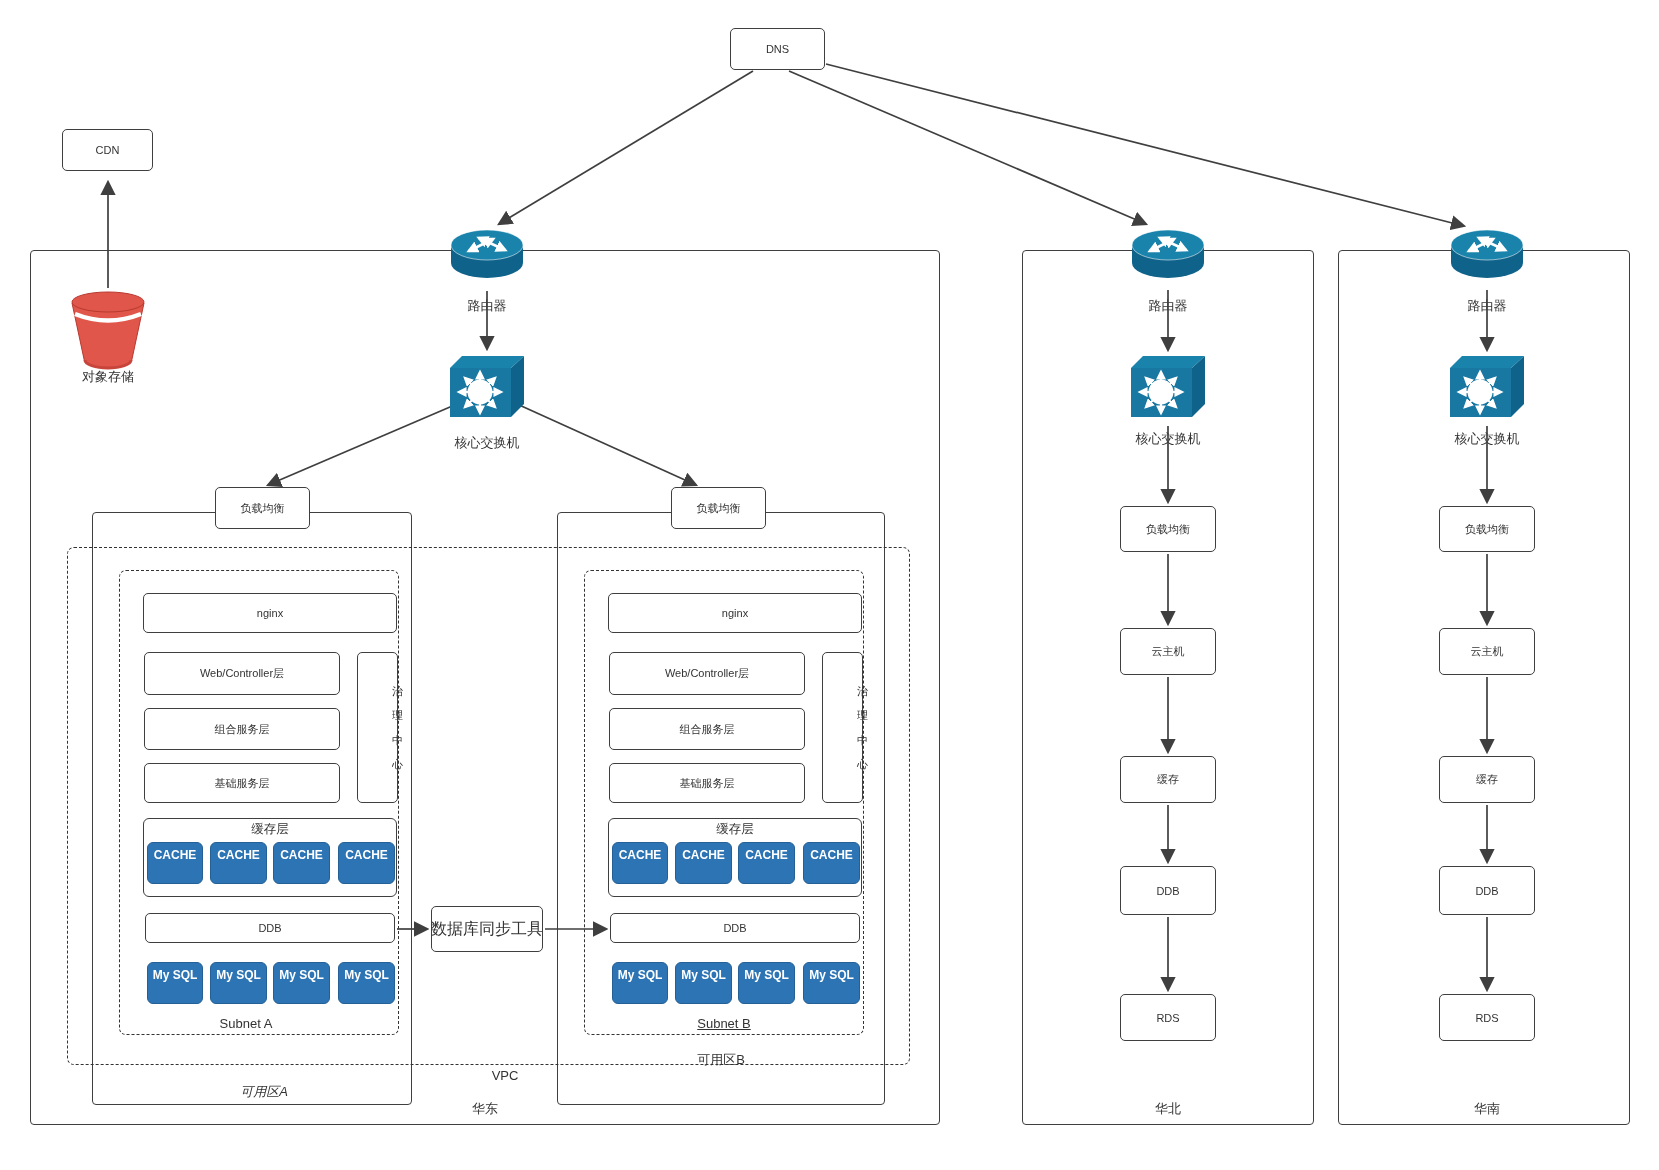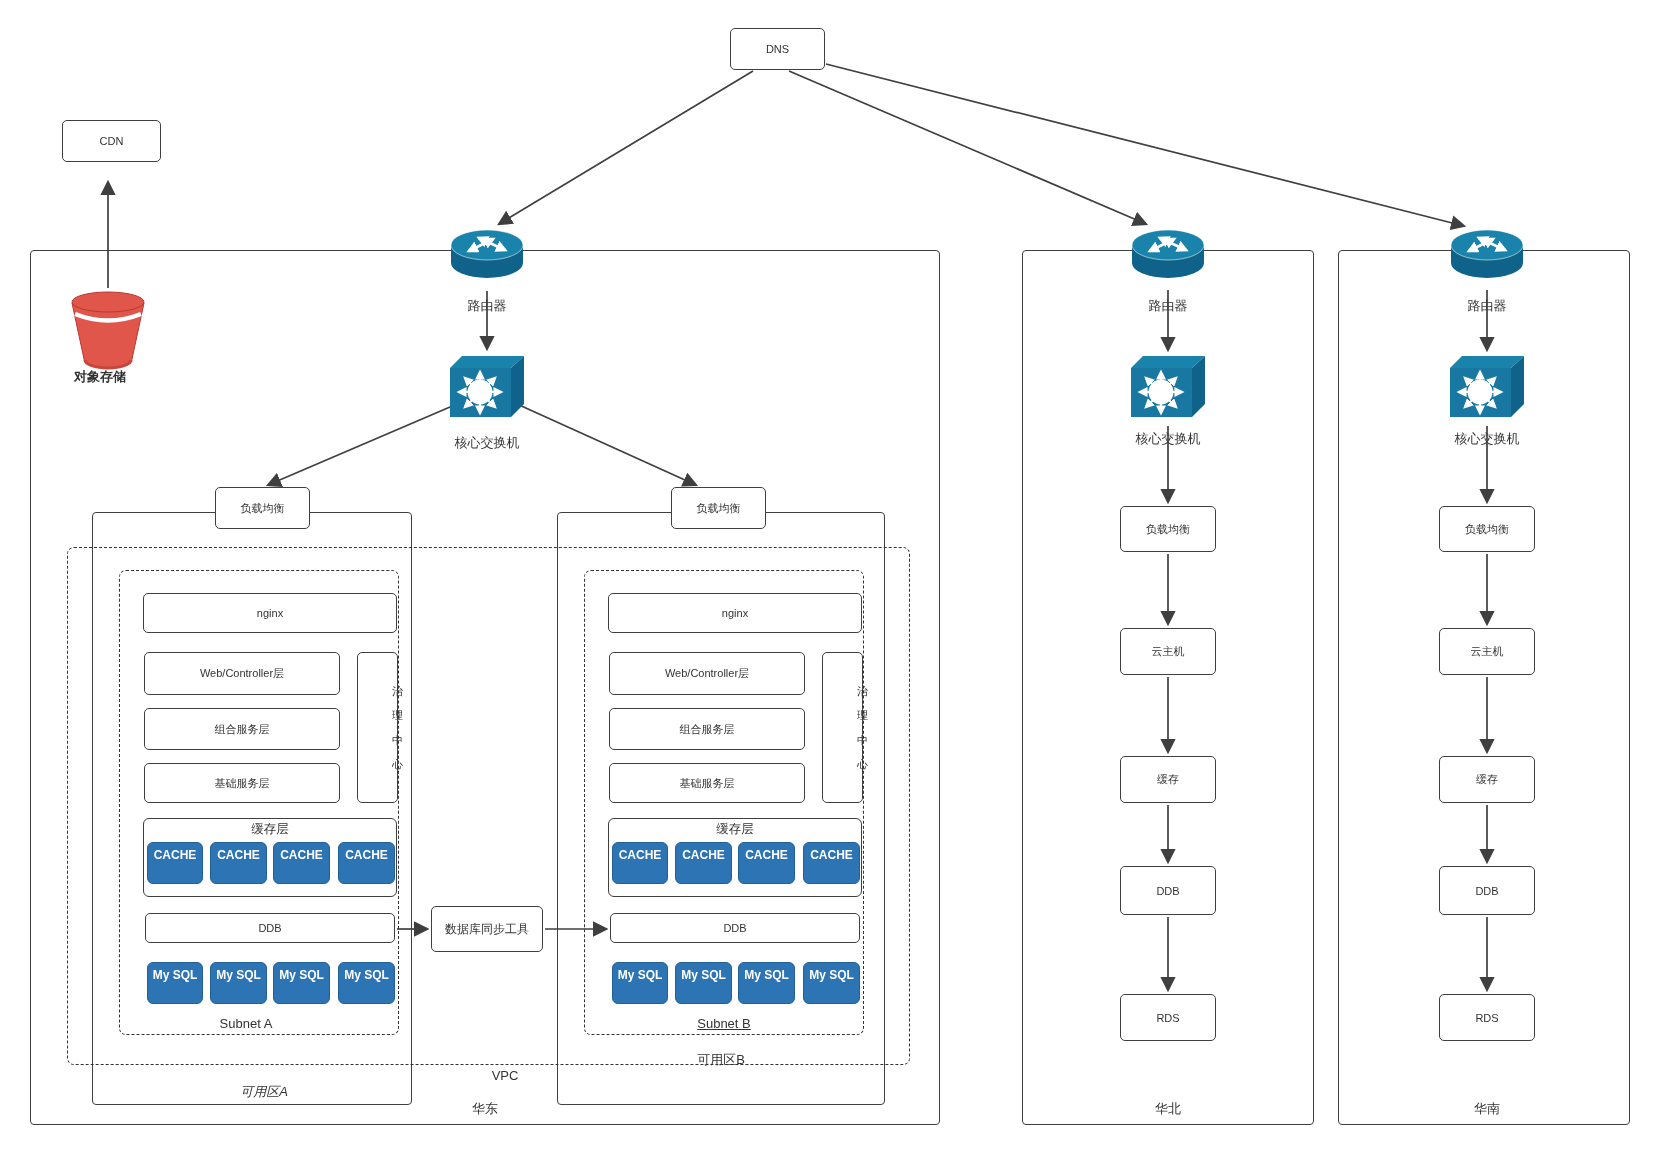--- a/index.html
+++ b/index.html
@@ -45,21 +45,21 @@
   <div class="cont" style="left:557px;top:512px;width:328px;height:593px;"></div>
   <div class="cont dashed" style="left:67px;top:547px;width:843px;height:518px;"></div>
   <div class="cont dashed" style="left:119px;top:570px;width:280px;height:465px;"></div>
   <div class="cont dashed" style="left:584px;top:570px;width:280px;height:465px;"></div>
   <div class="cont" style="left:143px;top:818px;width:254px;height:79px;border-radius:6px;"></div>
   <div class="cont" style="left:608px;top:818px;width:254px;height:79px;border-radius:6px;"></div>
 
   <div class="node" style="left:730px;top:28px;width:95px;height:42px;">
       <span>DNS</span>
     </div>
-  <div class="node" style="left:62px;top:120px;width:99px;height:42px;">
+  <div class="node" style="left:62px;top:129px;width:91px;height:42px;">
       <span>CDN</span>
     </div>
 
   <div class="node" style="left:215px;top:487px;width:95px;height:42px;">
       <span>负载均衡</span>
     </div>
   <div class="node" style="left:671px;top:487px;width:95px;height:42px;">
       <span>负载均衡</span>
     </div>
 
@@ -94,21 +94,21 @@
   <div class="node" style="left:609px;top:763px;width:196px;height:40px;">
       <span>基础服务层</span>
     </div>
   <div class="node vtext" style="left:822px;top:652px;width:41px;height:151px;">
       <span>治理中心</span>
     </div>
   <div class="node" style="left:610px;top:913px;width:250px;height:30px;">
       <span>DDB</span>
     </div>
 
-  <div class="node" style="left:431px;top:906px;width:112px;height:46px;font-size:12px;">
+  <div class="node" style="left:431px;top:906px;width:112px;height:46px;font-size:16px;">
       <span>数据库同步工具</span>
     </div>
 
   <div class="bluebox" style="left:147px;top:842px;width:56px;height:42px;"><span>CACHE</span></div>
   <div class="bluebox" style="left:210px;top:842px;width:57px;height:42px;"><span>CACHE</span></div>
   <div class="bluebox" style="left:273px;top:842px;width:57px;height:42px;"><span>CACHE</span></div>
   <div class="bluebox" style="left:338px;top:842px;width:57px;height:42px;"><span>CACHE</span></div>
 
   <div class="bluebox" style="left:147px;top:962px;width:56px;height:42px;"><span>My SQL</span></div>
   <div class="bluebox" style="left:210px;top:962px;width:57px;height:42px;"><span>My SQL</span></div>
@@ -150,21 +150,21 @@
   <div class="node" style="left:1439px;top:756px;width:96px;height:47px;">
       <span>缓存</span>
     </div>
   <div class="node" style="left:1439px;top:866px;width:96px;height:49px;">
       <span>DDB</span>
     </div>
   <div class="node" style="left:1439px;top:994px;width:96px;height:47px;">
       <span>RDS</span>
     </div>
 
-  <div class="lbl" style="left:100px;top:368px;font-weight:bold;">对象存储</div>
+  <div class="lbl" style="left:108px;top:368px;">对象存储</div>
   <div class="lbl" style="left:487px;top:297px;">路由器</div>
   <div class="lbl" style="left:1168px;top:297px;">路由器</div>
   <div class="lbl" style="left:1487px;top:297px;">路由器</div>
   <div class="lbl" style="left:487px;top:434px;">核心交换机</div>
   <div class="lbl" style="left:1168px;top:430px;">核心交换机</div>
   <div class="lbl" style="left:1487px;top:430px;">核心交换机</div>
   <div class="lbl" style="left:270px;top:821px;font-size:12.5px;">缓存层</div>
   <div class="lbl" style="left:735px;top:821px;font-size:12.5px;">缓存层</div>
   <div class="lbl" style="left:246px;top:1016px;">Subnet A</div>
   <div class="lbl" style="left:724px;top:1016px;text-decoration:underline;">Subnet B</div>

